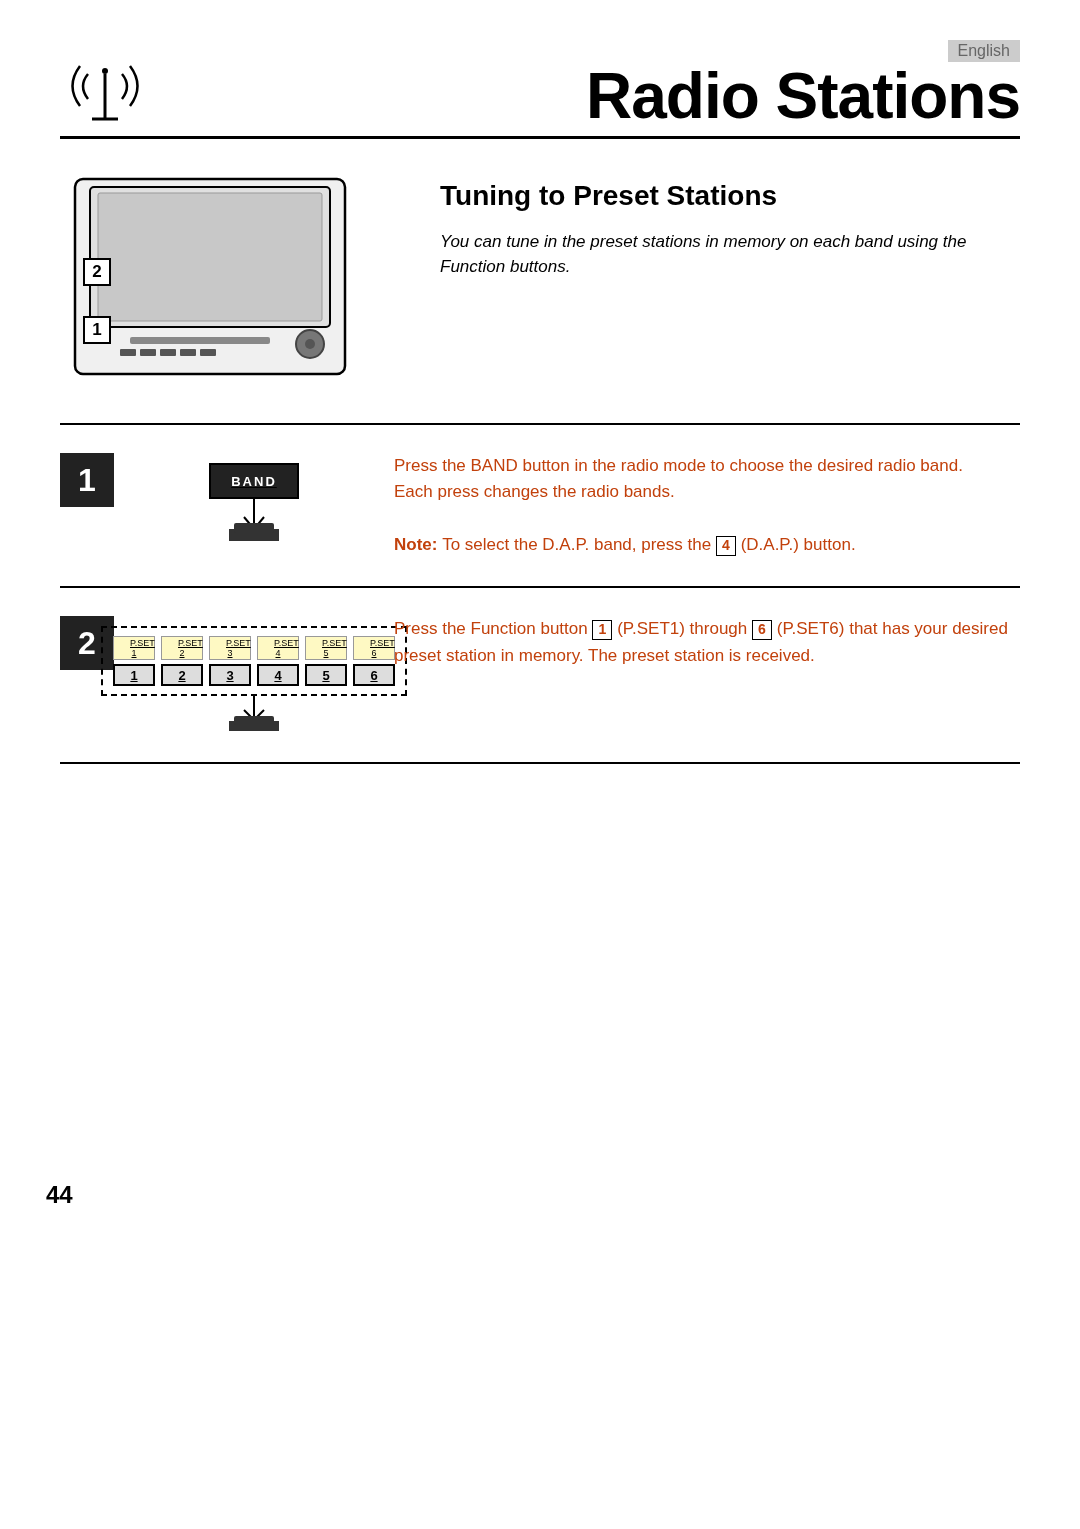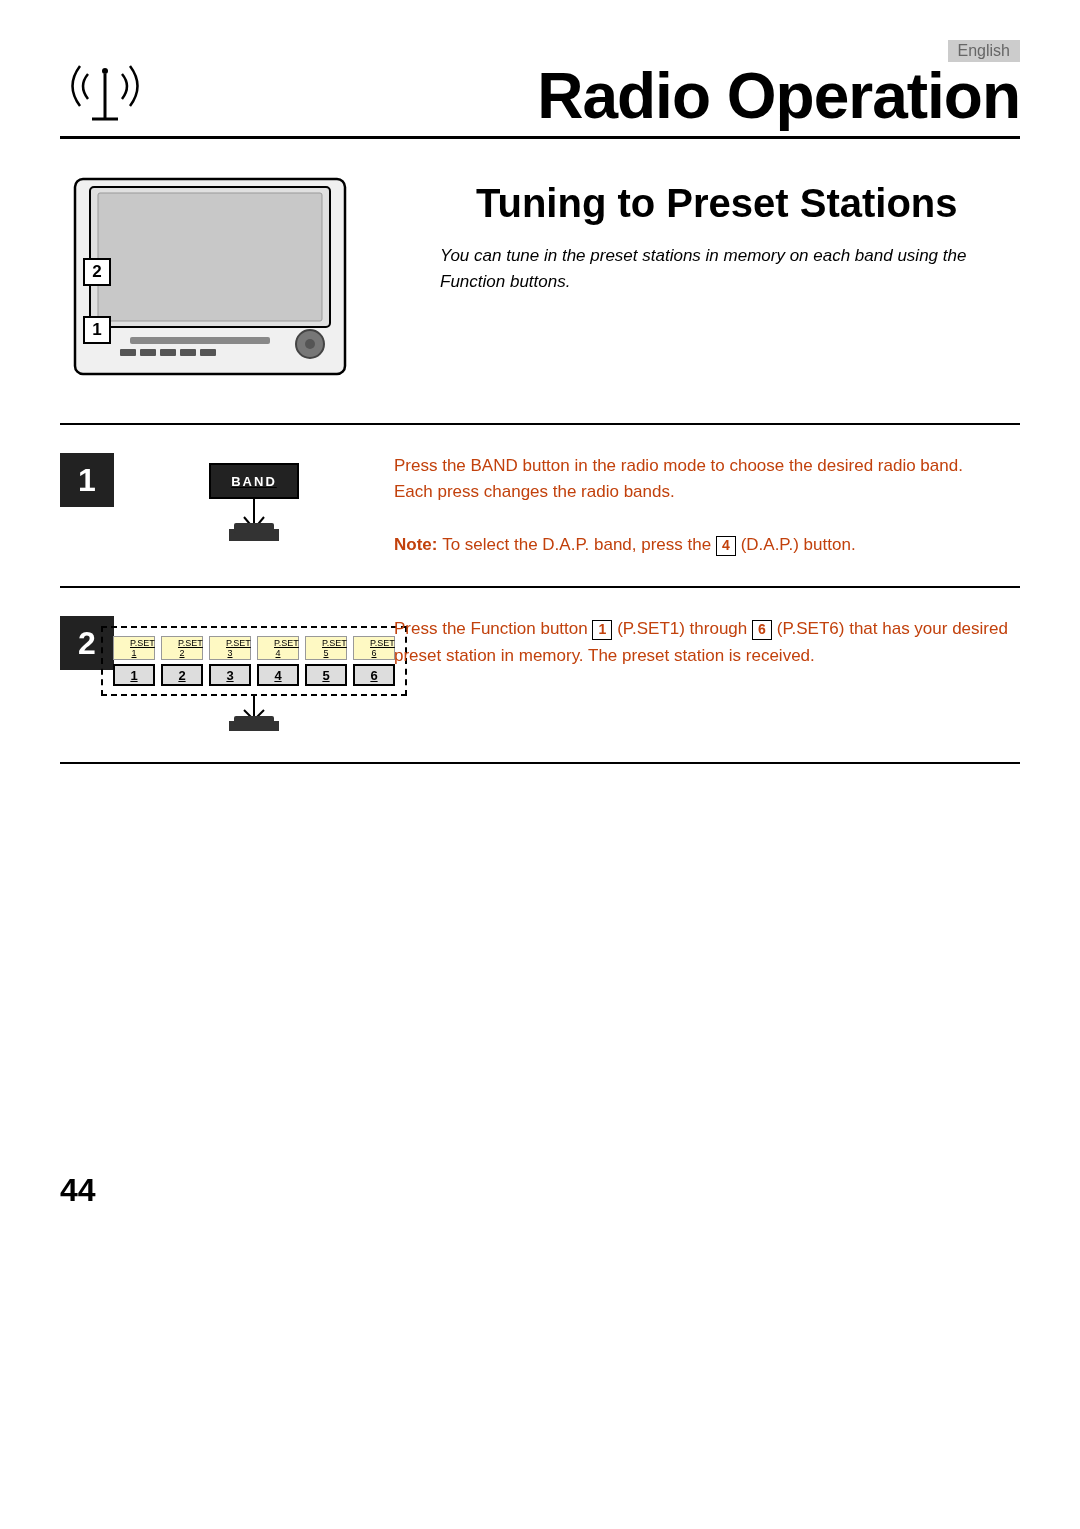--- a/index.html
+++ b/index.html
@@ -70,26 +70,25 @@
       margin-right: 40px;
       position: relative;
     }
 
     .intro-text-block {
       flex: 1;
       padding-top: 10px;
     }
 
     .section-title {
-      font-size: 40px;
+      font-size: 28px;
       font-weight: bold;
       color: #000;
       margin-bottom: 16px;
       line-height: 1.2;
-      margin-left: 36px;
     }
 
     .intro-text {
       font-size: 17px;
       color: #000;
       line-height: 1.5;
       font-style: italic;
     }
 
     
@@ -228,22 +227,22 @@
       height: 20px;
       font-size: 14px;
       font-weight: bold;
       vertical-align: middle;
     }
 
     
     .page-number {
       position: absolute;
       bottom: 40px;
-      left: 60px;
-      font-size: 32px;
+      left: 46px;
+      font-size: 24px;
       font-weight: bold;
       color: #000;
     }
 
     
     .antenna-svg {
       width: 90px;
       height: 80px;
     }
   </style>
@@ -263,21 +262,21 @@
         <path d="M 28 55 Q 18 42 28 30" stroke="#000" stroke-width="2.5" fill="none"></path>
         <path d="M 62 55 Q 72 42 62 30" stroke="#000" stroke-width="2.5" fill="none"></path>
         <path d="M 20 62 Q 5 42 20 22" stroke="#000" stroke-width="2.5" fill="none"></path>
         <path d="M 70 62 Q 85 42 70 22" stroke="#000" stroke-width="2.5" fill="none"></path>
 
         <circle cx="45" cy="27" r="3" fill="#000"></circle>
       </svg>
     </div>
     <div class="title-block">
       <div class="english-label">English</div>
-      <div class="main-title">Radio Operation</div>
+      <div class="main-title">Radio Stations</div>
     </div>
   </div>
 
   <hr class="top-rule">
 
   <div class="top-section">
     <div class="device-image-area">
       
       <svg width="300" height="220" viewBox="0 0 300 220" fill="none" xmlns="http://www.w3.org/2000/svg">
 

